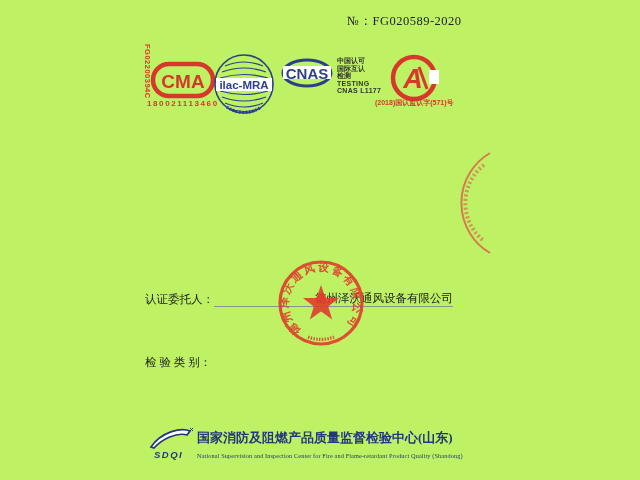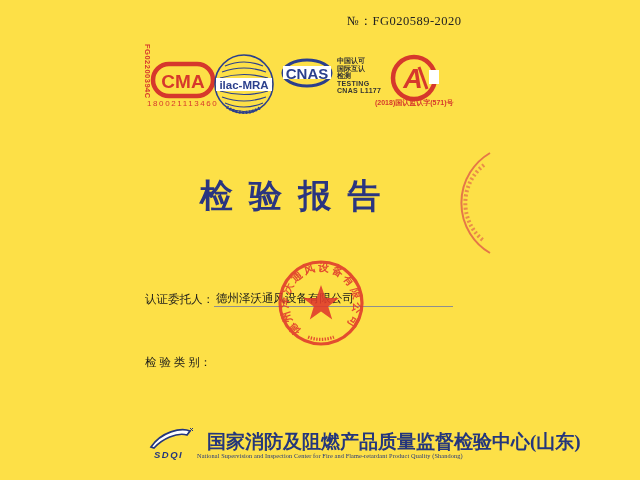--- a/index.html
+++ b/index.html
@@ -1,56 +1,56 @@
 <!DOCTYPE html>
 <html><head>
 <meta charset="utf-8">
 <style>
   html,body { margin:0; padding:0; background:#e8e8e8; }
   .page {
-    position:relative; width:640px; height:480px; background:#fde047;
+    position:relative; width:640px; height:480px; background:#bef264;
     overflow:hidden; font-family:"Liberation Serif","DejaVu Serif",serif;
     color:#1a1a1a; margin:0 auto;
   }
   
   .report-no { position:absolute; left:347px; top:13px; font-size:12.5px; letter-spacing:0.5px; color:#222; }
   .side-code {
     position:absolute; left:152px; top:44px; font-size:7.5px; color:#d6382c;
     letter-spacing:0.5px; transform:rotate(90deg); transform-origin:0 0; white-space:nowrap;
     font-family:"Liberation Sans","DejaVu Sans",sans-serif; font-weight:bold;
   }
   
   .logo { position:absolute; }
   .cma-svg { left:150px; top:61px; }
-  .cma-number { position:absolute; left:147px; top:99px; width:70px; font-size:8px; font-weight:normal;
+  .cma-number { position:absolute; left:147px; top:99px; width:70px; font-size:8px; font-weight:bold;
     color:#d6382c; letter-spacing:1.6px; font-family:"Liberation Sans","DejaVu Sans",sans-serif; }
   .ilac-svg { left:213px; top:52px; }
   .cnas-svg { left:281px; top:57px; }
   .cnas-text { position:absolute; left:337px; top:57px; font-size:7px; line-height:7.6px;
     color:#333; font-family:"Liberation Sans","DejaVu Sans",sans-serif; font-weight:bold; }
   .cnas-text .en { font-weight:bold; letter-spacing:0.3px; }
   .cal-svg { left:389px; top:53px; }
   .cal-caption { position:absolute; left:375px; top:98px; width:80px; font-size:7px; font-weight:bold;
     color:#d6382c; font-family:"Liberation Sans","DejaVu Sans",sans-serif; white-space:nowrap; }
   
   .title-block { position:absolute; left:132px; top:174px; width:320px; text-align:center; }
   .title-cn { font-size:33px; font-weight:bold; color:#2a3580; letter-spacing:4px; }
   .title-en { font-size:15px; font-weight:bold; color:#2a3580; letter-spacing:3.5px; margin-top:6px; }
   
-  .field { position:absolute; left:145px; width:308px; height:16px; display:flex; align-items:flex-end; }
+  .field { position:absolute; left:145px; width:308px; height:16px; display:flex; align-items:flex-end;text-align:right; }
   .field .lbl { font-size:11.5px; white-space:nowrap; color:#1a1a1a; }
   .field .val { flex:1; font-size:11.5px; white-space:nowrap; border-bottom:1px solid #8f8f8f;
     padding-left:2px; color:#1a1a1a; overflow:hidden; }
   .f1 { top:291px; } .f2 { top:321px; } .f3 { top:354px;gap:24px; }
   
   .stamp-main { position:absolute; left:275px; top:257px; opacity:0.88; z-index:5; }
   .stamp-part { position:absolute; left:448px; top:145px; opacity:0.75; z-index:4; }
   
   .sdqi-svg { position:absolute; left:148px; top:424px; }
-  .center-cn { position:absolute; left:207px; top:429px; font-size:19px; font-weight:bold;
+  .center-cn { position:absolute; left:197px; top:429px; font-size:13px; font-weight:bold;
     color:#24367c; letter-spacing:0px; white-space:nowrap; }
   .center-en { position:absolute; left:197px; top:452px; font-size:6.3px; color:#24367c;
     white-space:nowrap; letter-spacing:0.1px; }
   svg text { font-family:"Liberation Sans","DejaVu Sans",sans-serif; }
 </style>
 </head>
 <body>
 
 <div class="page">
 
@@ -90,21 +90,20 @@
 
   <svg class="logo cal-svg" width="50" height="50" viewBox="0 0 50 50">
     <circle cx="25" cy="25" r="21" fill="none" stroke="#d6382c" stroke-width="4.5"></circle>
     <rect x="40" y="17" width="10" height="14" fill="#ffffff"></rect>
     <text x="24" y="35" text-anchor="middle" font-size="27" font-weight="bold" font-style="italic" fill="#d6382c">A</text>
     <line x1="30" y1="14" x2="38" y2="36" stroke="#d6382c" stroke-width="3"></line>
   </svg>
   <div class="cal-caption">(2018)国认监认字(571)号</div>
 
   <div class="title-block">
-    <div class="title-cn">检 验 报 告</div>
   </div>
 
   <svg class="stamp-part" width="50" height="120" viewBox="0 0 50 120">
     <path d="M42,8 A58,58 0 0 0 42,108" fill="none" stroke="#dd5548" stroke-width="2"></path>
     <path d="M36,20 A48,48 0 0 0 36,96" fill="none" stroke="#dd5548" stroke-width="4" stroke-dasharray="2,2.4" opacity="0.8"></path>
   </svg>
 
   <div class="field f1">
     <span class="lbl">认证委托人：</span>
     <span class="val">德州泽沃通风设备有限公司</span>

